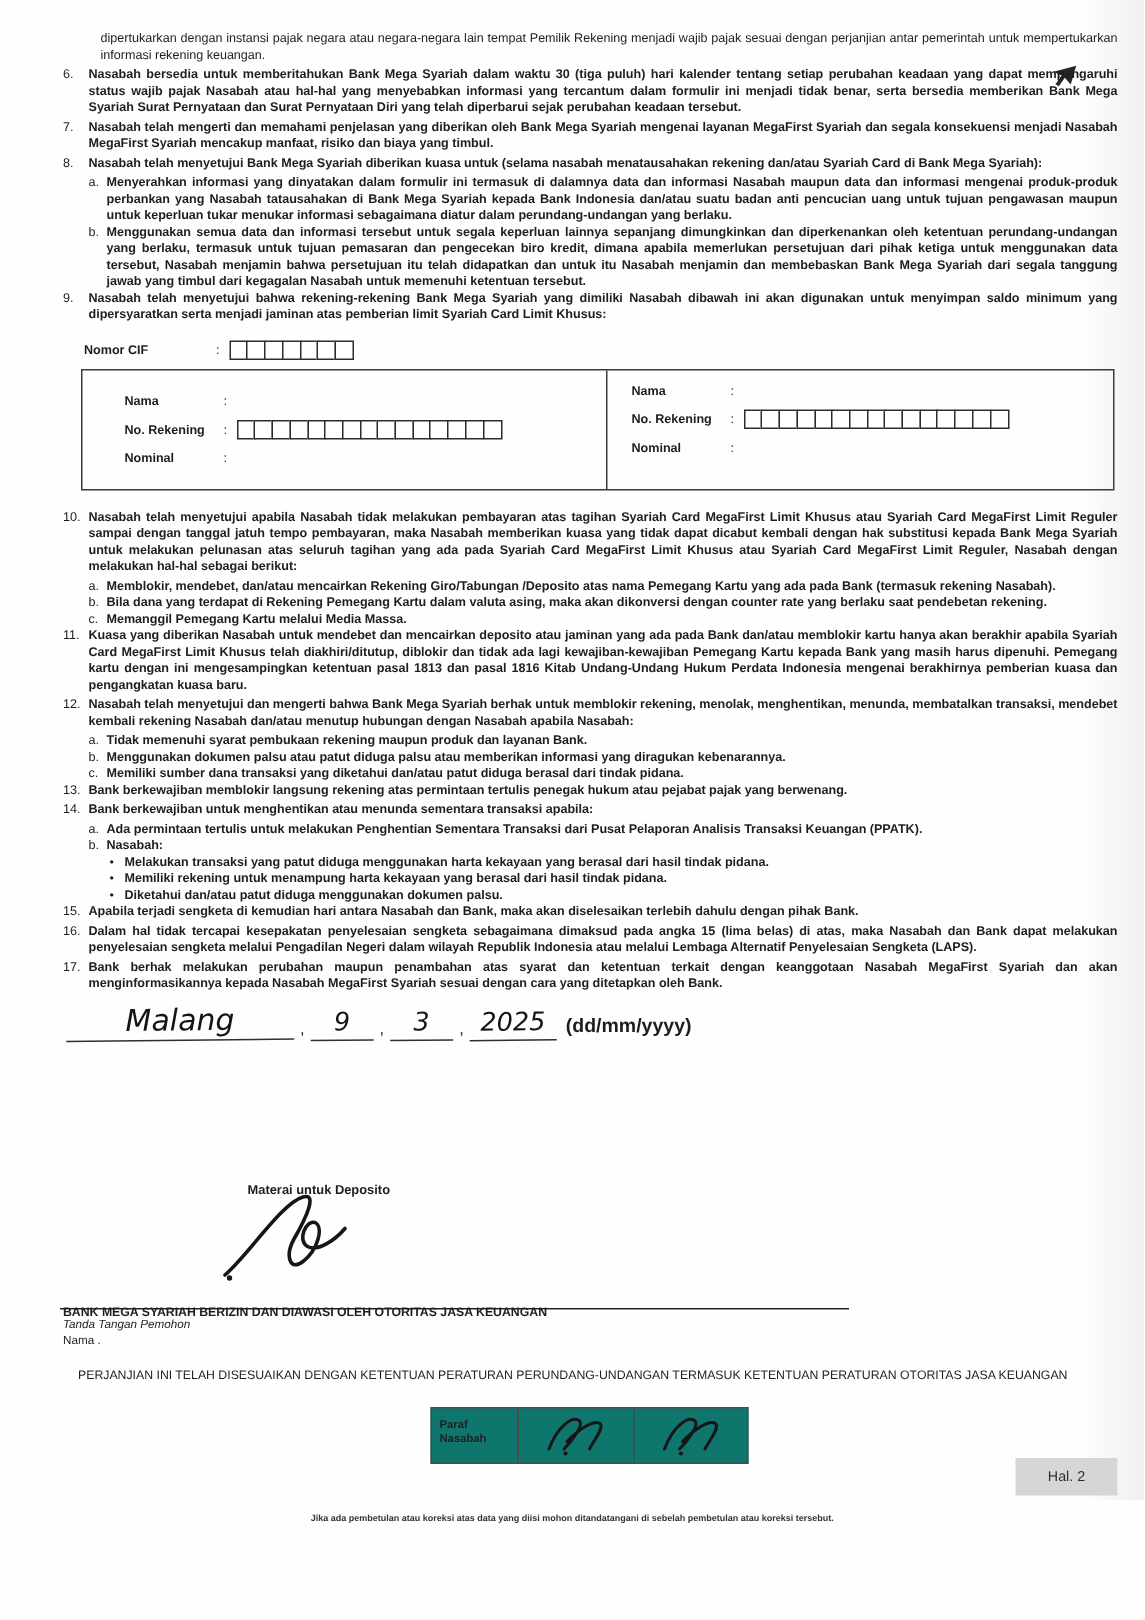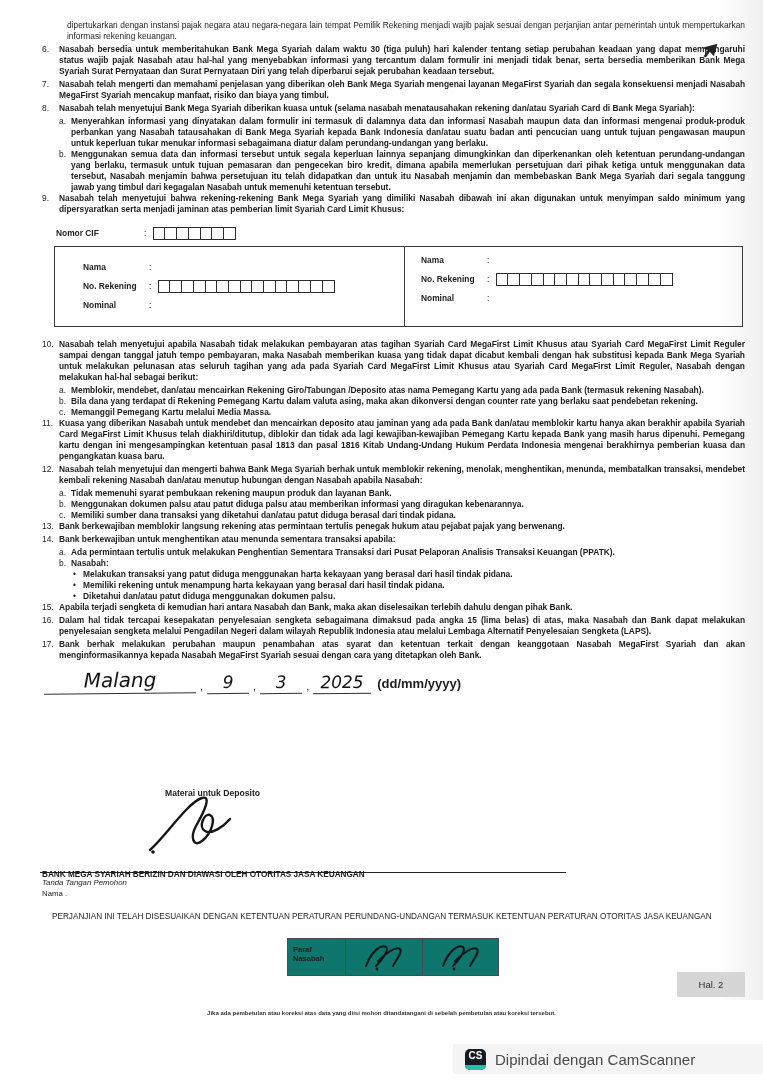--- a/index.html
+++ b/index.html
@@ -313,20 +313,13 @@
         <path d="M8,24 C14,8 24,2 28,5 C32,8 22,20 18,24 M20,19 C28,11 38,4 42,7 C45,10 38,18 35,24" fill="none" stroke="#161616" stroke-width="2" stroke-linecap="round"></path>
         <circle cx="19" cy="27" r="1.4" fill="#161616"></circle>
       </svg>
     </div>
   </div>
 
   <div class="abs hal-badge">Hal. 2</div>
 
   <div class="abs correction">Jika ada pembetulan atau koreksi atas data yang diisi mohon ditandatangani di sebelah pembetulan atau koreksi tersebut.</div>
 
-  <div class="abs cs-bar">
-    <div class="cs-icon">
-      <div class="cs-icon-text">CS</div>
-      <div class="cs-icon-accent"></div>
-    </div>
-    <div class="cs-label">Dipindai dengan CamScanner</div>
-  </div>
 </div>
 
 </body></html>

